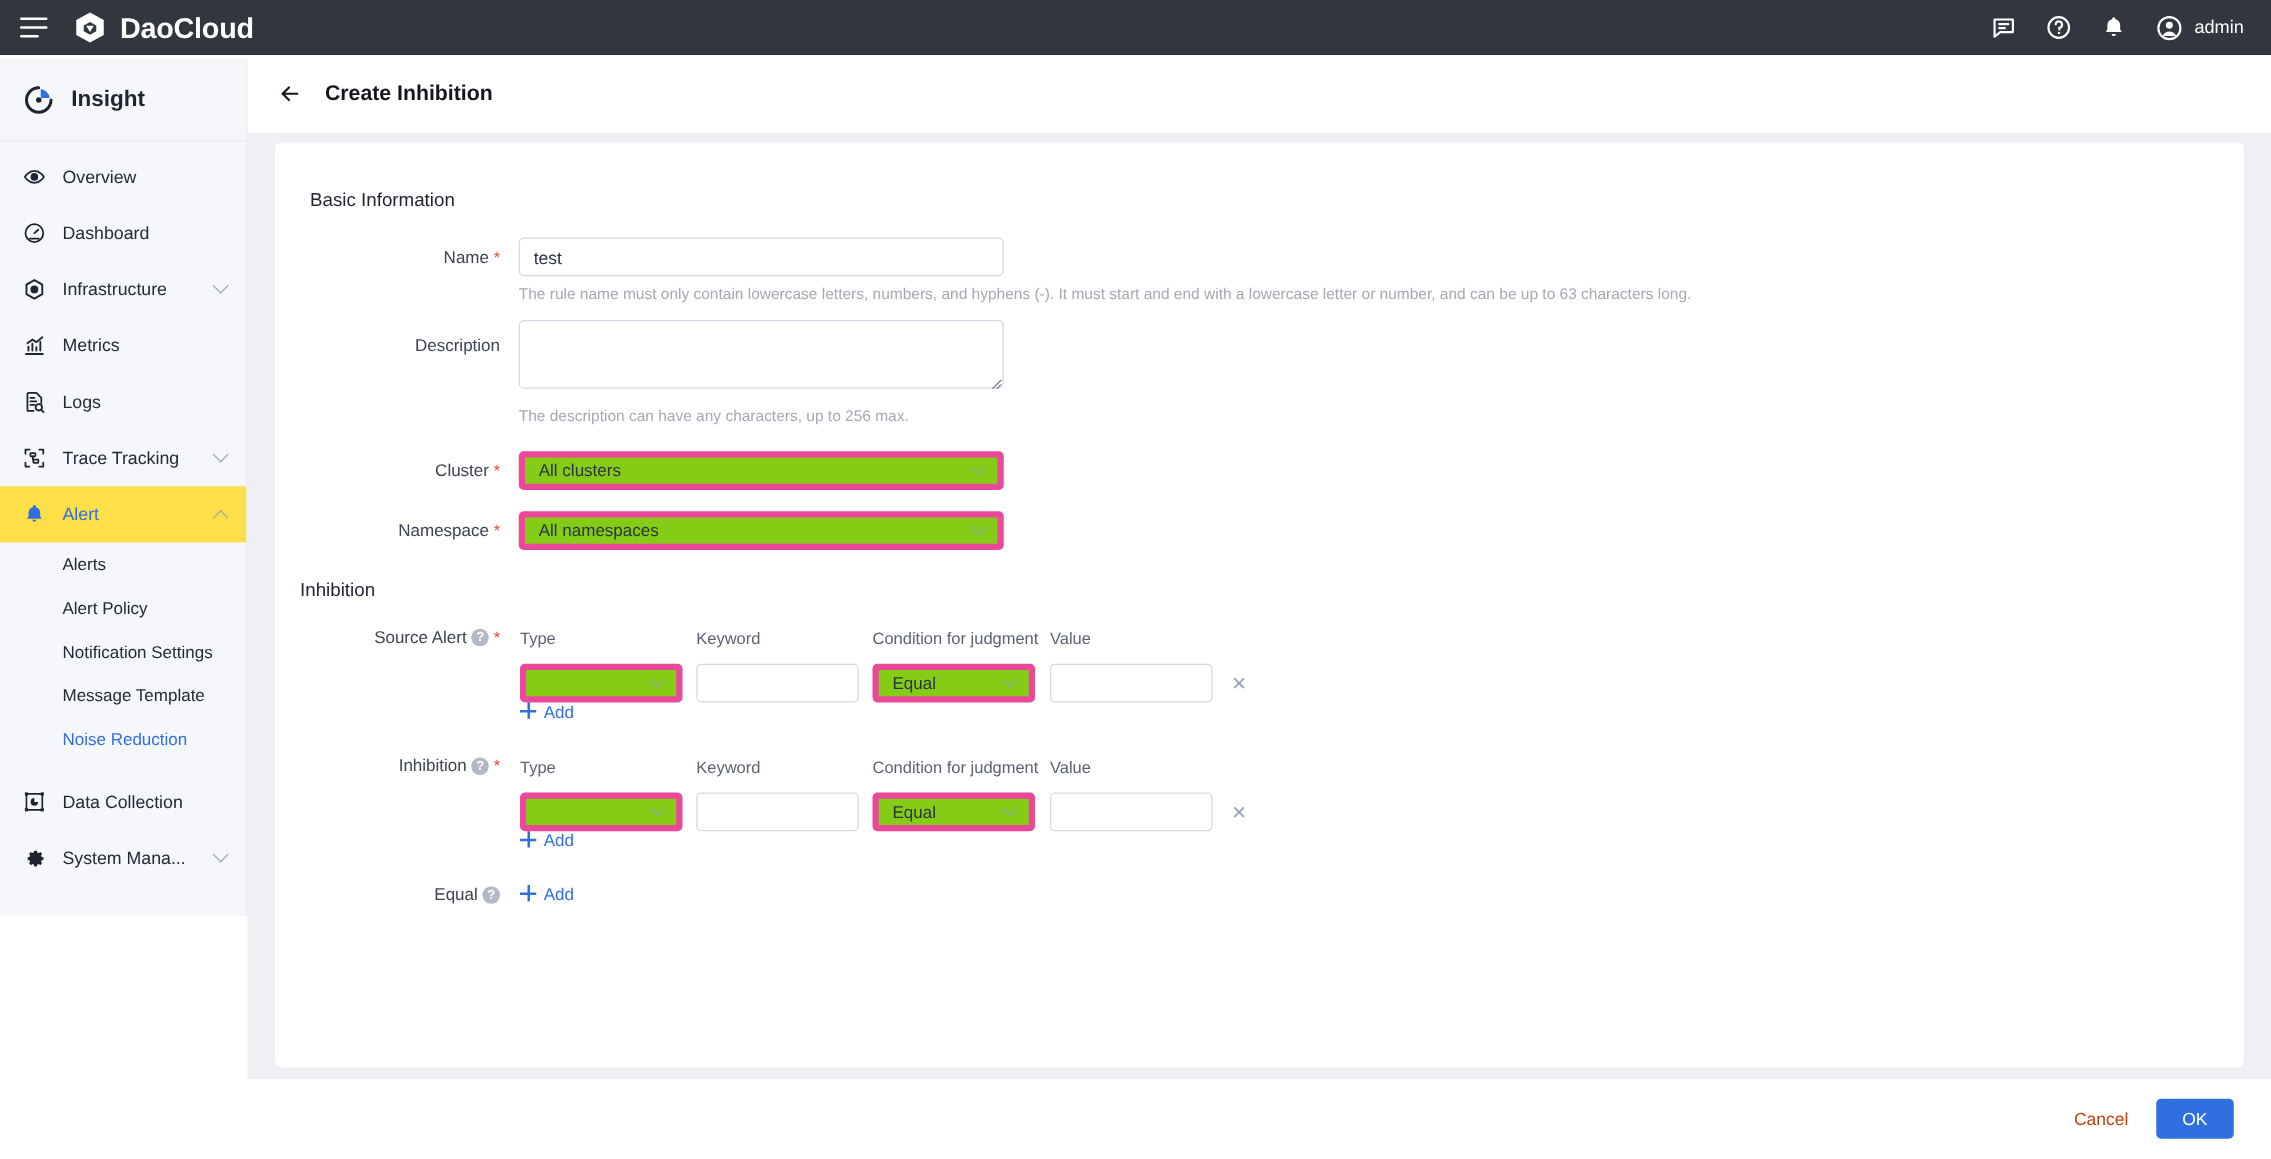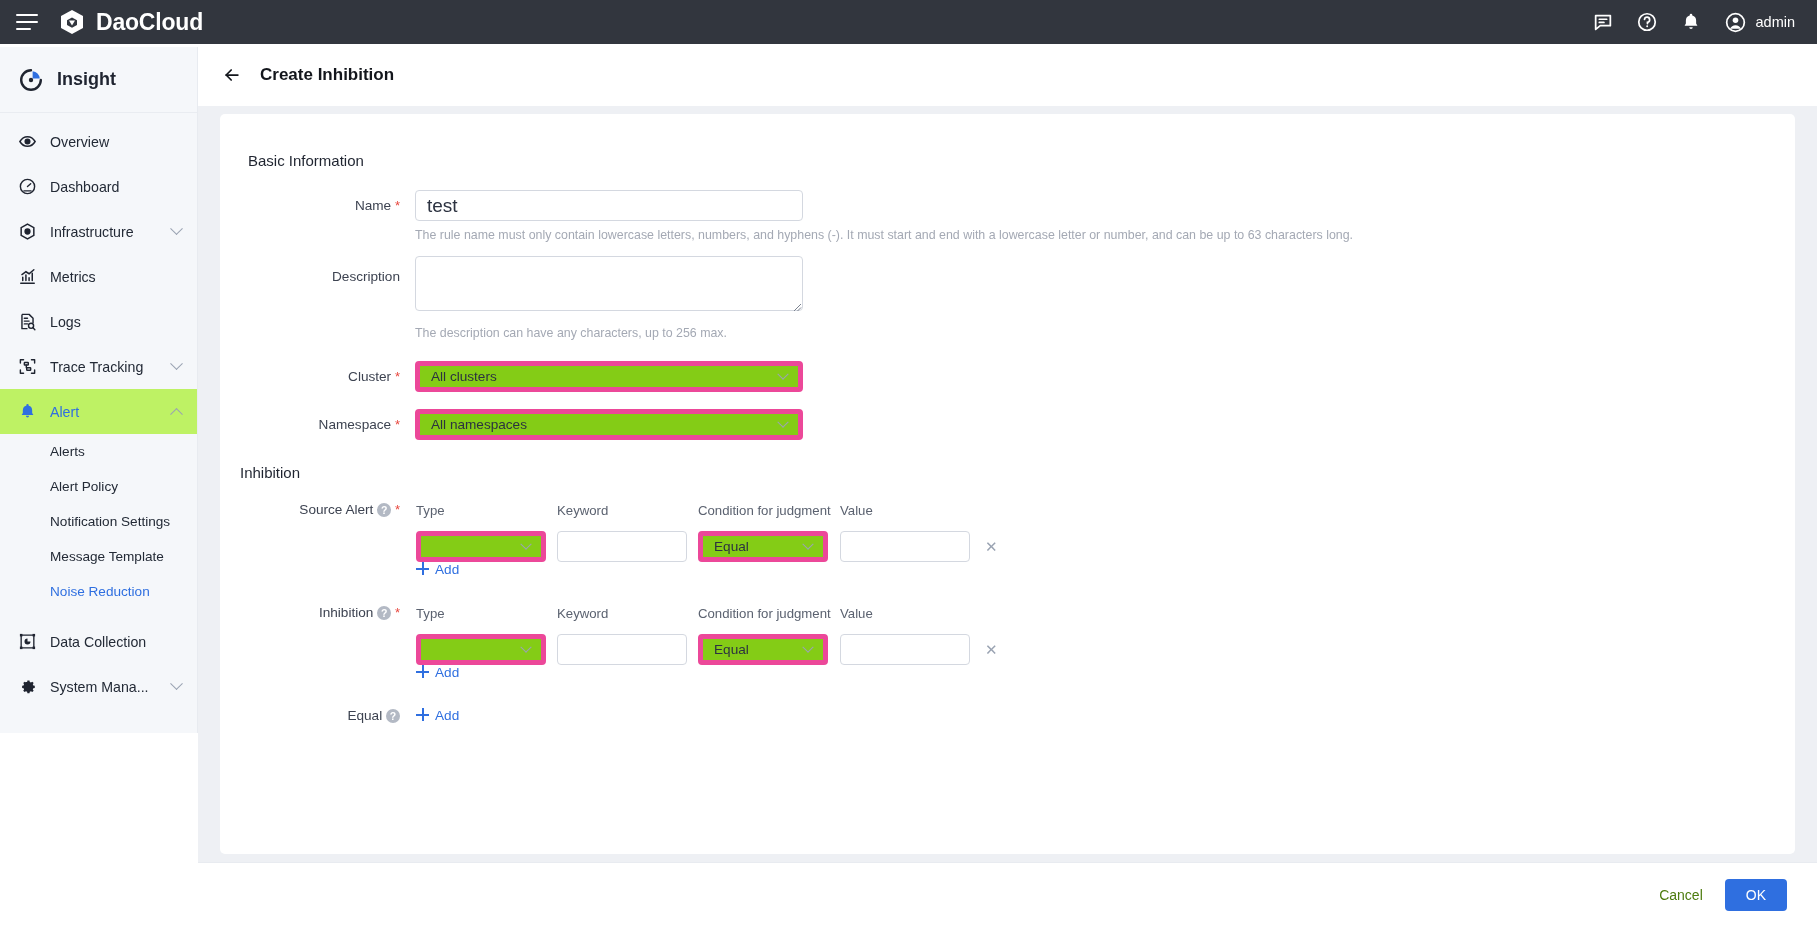--- a/index.html
+++ b/index.html
@@ -45,21 +45,21 @@
     height: 66px; display: flex; align-items: center; gap: 13px;
     padding-left: 18px; border-bottom: 1px solid #e9ecf1;
   }
   .product-name { font-size: 18px; color: #1f2430; font-weight: 600; }
   .nav { padding-top: 6px; }
   .nav-item {
     height: 45px; display: flex; align-items: center; padding-left: 18px;
     cursor: pointer; position: relative; color: #232a36; font-size: 14.2px;
   }
   .nav-item .nlabel { margin-left: 13px; }
-  .nav-item.active { background: #bef264; color: #2f6fe0; }
+  .nav-item.active { background: #fde047; color: #2f6fe0; }
   .nav-item.active .nlabel { color: #2f6fe0; }
   .chev {
     position: absolute; right: 16px; width: 9px; height: 9px;
     border-right: 1.6px solid #9aa3b2; border-bottom: 1.6px solid #9aa3b2;
   }
   .chev.down { transform: rotate(45deg) translate(-2px,-2px); }
   .chev.up { transform: rotate(-135deg) translate(-2px,-2px); }
   .nav-sub {
     height: 35px; display: flex; align-items: center; padding-left: 50px;
     font-size: 13.6px; color: #232a36; cursor: pointer;
@@ -89,21 +89,21 @@
   }
 
   .row-label {
     position: absolute; font-size: 13.6px; color: #3d4351; text-align: right;
   }
   .req { color: #e8483f; font-size: 13px; }
 
   .inp {
     position: absolute; border: 1px solid #d4d8e0; border-radius: 4px;
     background: #ffffff; font-family: "Liberation Sans", sans-serif;
-    font-size: 19px; color: #2c3240; padding: 0 11px; outline: none;
+    font-size: 14px; color: #2c3240; padding: 0 11px; outline: none;
   }
   .inp::placeholder { color: #b7bcc7; }
   textarea.inp { padding: 8px 11px; resize: none; }
   .ta-handle {
     position: absolute; width: 10px; height: 10px; pointer-events: none;
   }
   .hint {
     position: absolute; font-size: 12.4px; color: #a4a9b4;
     white-space: nowrap;
   }
@@ -148,21 +148,21 @@
   }
 
   
   .footer {
     position: absolute; bottom: 0; left: 198px; width: 1619px; height: 65px;
     background: #ffffff; border-top: 1px solid #e8ebf0;
     display: flex; align-items: center; justify-content: flex-end;
     gap: 22px; padding-right: 30px;
   }
   .btn-cancel {
-    font-size: 14px; color: #4d7c0f; background: none; border: none;
+    font-size: 14px; color: #c2410c; background: none; border: none;
     cursor: pointer; font-family: "Liberation Sans", sans-serif;
   }
   .btn-ok {
     font-size: 14px; color: #ffffff; background: #2f6fe0; border: none;
     border-radius: 4px; padding: 8px 21px; cursor: pointer;
     font-family: "Liberation Sans", sans-serif;
   }
 </style>
 </head>
 <body>

